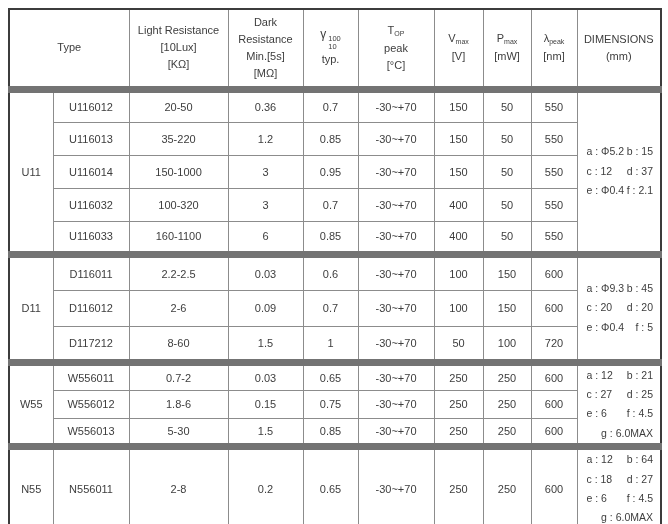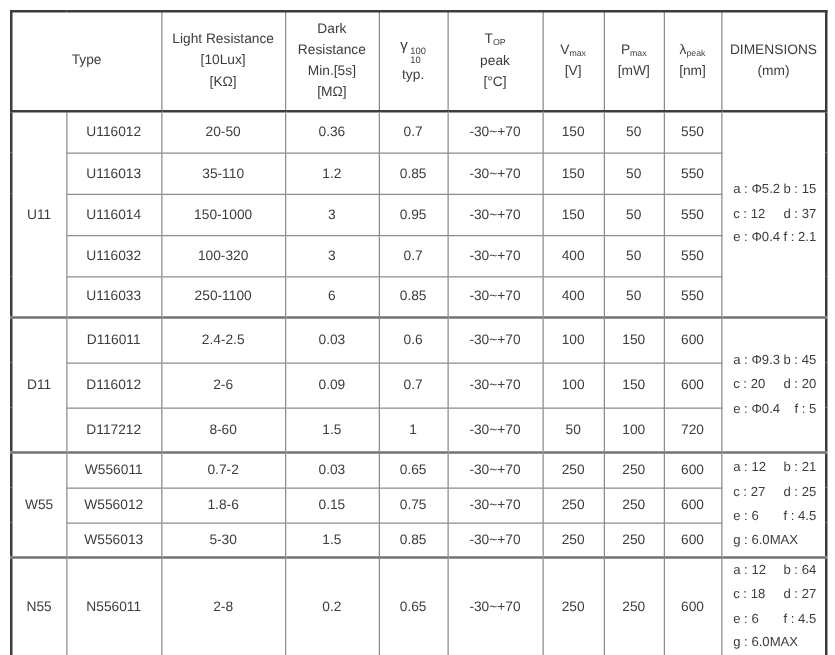--- a/index.html
+++ b/index.html
@@ -36,21 +36,21 @@
   }
   .spec thead tr { height: 80px; }
   .spec thead th {
     border-bottom: 2px solid #3c3c3c;
     line-height: 1.55;
   }
   tr.grp0 { height: 33px; }
   tr.grp1 { height: 36px; }
   tr.grp2 { height: 28px; }
   tr.grp3 { height: 68px; }
-  tr.group-start td { border-top: 2px solid #737373; }
+  tr.group-start td { border-top: 7px solid #737373; }
   .sub {
     font-size: 7px;
     vertical-align: -2px;
     letter-spacing: 0;
   }
   .gamma-line { line-height: 1.2; }
   .gamma-sym { font-size: 12px; }
   .frac {
     display: inline-flex;
     flex-direction: column;
@@ -63,21 +63,21 @@
   td.dims-cell {
     text-align: left;
     padding: 0 7px 0 9px;
     font-size: 10.5px;
   }
   .dim-line {
     display: flex;
     justify-content: space-between;
     line-height: 1.85;
   }
-  .dim-line.single { justify-content: flex-start; }
+  .dim-line.single { justify-content: flex-end; }
 </style>
 </head>
 <body>
 
 <table class="spec">
   <colgroup>
     <col style="width:44px">
       <col style="width:76px">
       <col style="width:99px">
     <col style="width:75px">
@@ -157,21 +157,21 @@
             <span>d : 37</span>
           </div>
           <div class="dim-line">
             <span>e : Φ0.4</span>
             <span>f : 2.1</span>
           </div>
         </td>
       </tr>
       <tr class="grp0">
         <td>U116013</td>
-        <td>35-110</td>
+        <td>35-220</td>
         <td>1.2</td>
         <td>0.85</td>
         <td>-30~+70</td>
         <td>150</td>
         <td>50</td>
         <td>550</td>
       </tr>
       <tr class="grp0">
         <td>U116014</td>
         <td>150-1000</td>
@@ -187,32 +187,32 @@
         <td>100-320</td>
         <td>3</td>
         <td>0.7</td>
         <td>-30~+70</td>
         <td>400</td>
         <td>50</td>
         <td>550</td>
       </tr>
       <tr class="grp0">
         <td>U116033</td>
-        <td>250-1100</td>
+        <td>160-1100</td>
         <td>6</td>
         <td>0.85</td>
         <td>-30~+70</td>
         <td>400</td>
         <td>50</td>
         <td>550</td>
       </tr>
       <tr class="grp1 group-start">
         <td rowspan="3">D11</td>
         <td>D116011</td>
-        <td>2.4-2.5</td>
+        <td>2.2-2.5</td>
         <td>0.03</td>
         <td>0.6</td>
         <td>-30~+70</td>
         <td>100</td>
         <td>150</td>
         <td>600</td>
         <td rowspan="3" class="dims-cell">
           <div class="dim-line">
             <span>a : Φ9.3</span>
             <span>b : 45</span>

